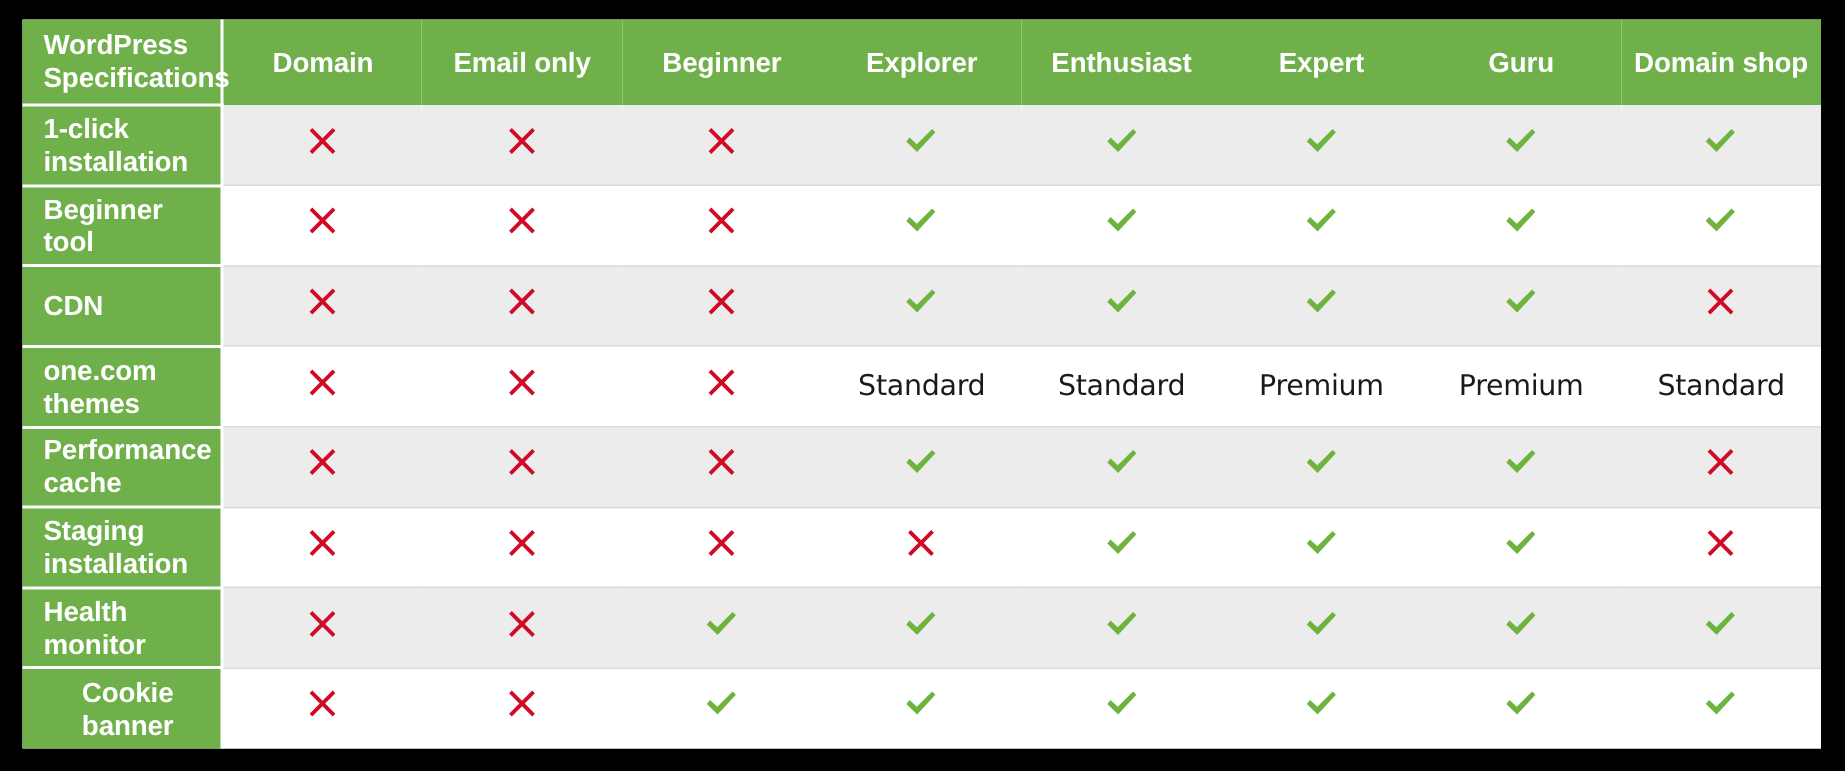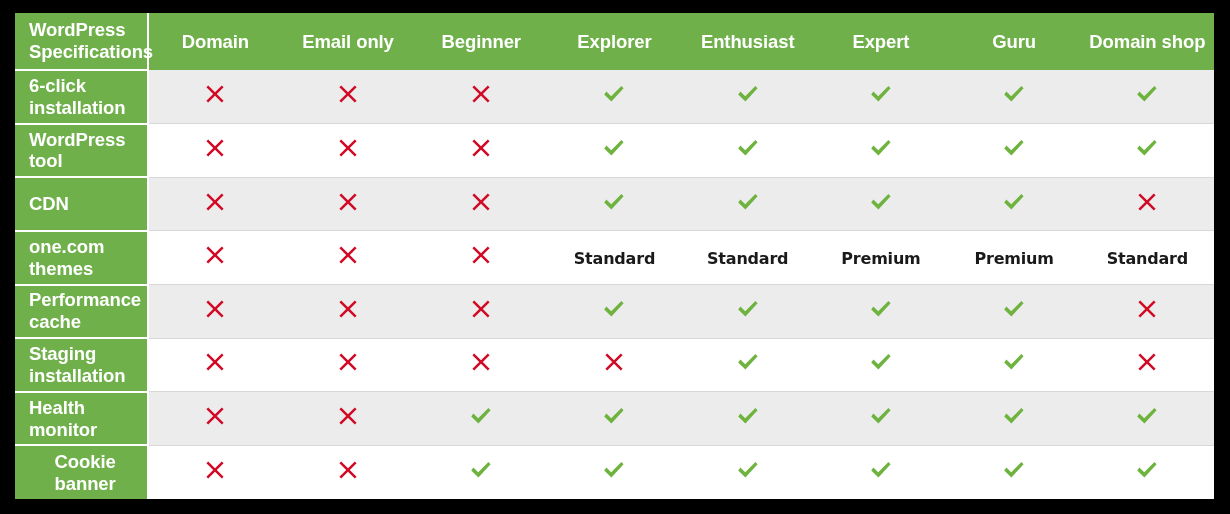--- a/index.html
+++ b/index.html
@@ -119,23 +119,23 @@
   }
   .mark.cross {
     color: #d10a26;
     font-size: 25px;
   }
   .mark.check {
     color: #6fb33f;
     font-size: 26px;
   }
   .textval {
-    font-size: 16px;
+    font-size: 19px;
     color: #1a1a1a;
-    font-weight: bold;
+    font-weight: normal;
     font-family: "DejaVu Sans", sans-serif;
     letter-spacing: -0.2px;
     text-align: center;
   }
 
   .mark svg { display: block; }
 </style>
 </head>
 <body>
 
@@ -150,21 +150,21 @@
           <th>Beginner</th>
           <th>Explorer</th>
           <th>Enthusiast</th>
           <th>Expert</th>
           <th>Guru</th>
           <th>Domain shop</th>
         </tr>
       </thead>
       <tbody id="table-body">
           <tr class="odd">
-            <td class="rowlabel">6-click installation</td>
+            <td class="rowlabel">1-click installation</td>
             <td class="cell"><span class="mark cross"><svg width="24" height="24" viewBox="0 0 24 24" aria-hidden="true">
                   <path d="M5.2 3.4 L12 10.2 L18.8 3.4 L20.6 5.2 L13.8 12 L20.6 18.8 L18.8 20.6 L12 13.8 L5.2 20.6 L3.4 18.8 L10.2 12 L3.4 5.2 Z" fill="#d10a26"></path>
                 </svg></span></td>
             <td class="cell"><span class="mark cross"><svg width="24" height="24" viewBox="0 0 24 24" aria-hidden="true">
                   <path d="M5.2 3.4 L12 10.2 L18.8 3.4 L20.6 5.2 L13.8 12 L20.6 18.8 L18.8 20.6 L12 13.8 L5.2 20.6 L3.4 18.8 L10.2 12 L3.4 5.2 Z" fill="#d10a26"></path>
                 </svg></span></td>
             <td class="cell"><span class="mark cross"><svg width="24" height="24" viewBox="0 0 24 24" aria-hidden="true">
                   <path d="M5.2 3.4 L12 10.2 L18.8 3.4 L20.6 5.2 L13.8 12 L20.6 18.8 L18.8 20.6 L12 13.8 L5.2 20.6 L3.4 18.8 L10.2 12 L3.4 5.2 Z" fill="#d10a26"></path>
                 </svg></span></td>
             <td class="cell"><span class="mark check"><svg width="26" height="26" viewBox="0 0 26 26" aria-hidden="true">
@@ -177,21 +177,21 @@
                   <path d="M3.2 13.4 L5.4 10.6 L10.2 15.2 L20.4 5.0 L22.6 7.2 L10.4 20.4 Z" fill="#6fb33f"></path>
                 </svg></span></td>
             <td class="cell"><span class="mark check"><svg width="26" height="26" viewBox="0 0 26 26" aria-hidden="true">
                   <path d="M3.2 13.4 L5.4 10.6 L10.2 15.2 L20.4 5.0 L22.6 7.2 L10.4 20.4 Z" fill="#6fb33f"></path>
                 </svg></span></td>
             <td class="cell"><span class="mark check"><svg width="26" height="26" viewBox="0 0 26 26" aria-hidden="true">
                   <path d="M3.2 13.4 L5.4 10.6 L10.2 15.2 L20.4 5.0 L22.6 7.2 L10.4 20.4 Z" fill="#6fb33f"></path>
                 </svg></span></td>
           </tr>
           <tr class="even">
-            <td class="rowlabel">WordPress tool</td>
+            <td class="rowlabel">Beginner tool</td>
             <td class="cell"><span class="mark cross"><svg width="24" height="24" viewBox="0 0 24 24" aria-hidden="true">
                   <path d="M5.2 3.4 L12 10.2 L18.8 3.4 L20.6 5.2 L13.8 12 L20.6 18.8 L18.8 20.6 L12 13.8 L5.2 20.6 L3.4 18.8 L10.2 12 L3.4 5.2 Z" fill="#d10a26"></path>
                 </svg></span></td>
             <td class="cell"><span class="mark cross"><svg width="24" height="24" viewBox="0 0 24 24" aria-hidden="true">
                   <path d="M5.2 3.4 L12 10.2 L18.8 3.4 L20.6 5.2 L13.8 12 L20.6 18.8 L18.8 20.6 L12 13.8 L5.2 20.6 L3.4 18.8 L10.2 12 L3.4 5.2 Z" fill="#d10a26"></path>
                 </svg></span></td>
             <td class="cell"><span class="mark cross"><svg width="24" height="24" viewBox="0 0 24 24" aria-hidden="true">
                   <path d="M5.2 3.4 L12 10.2 L18.8 3.4 L20.6 5.2 L13.8 12 L20.6 18.8 L18.8 20.6 L12 13.8 L5.2 20.6 L3.4 18.8 L10.2 12 L3.4 5.2 Z" fill="#d10a26"></path>
                 </svg></span></td>
             <td class="cell"><span class="mark check"><svg width="26" height="26" viewBox="0 0 26 26" aria-hidden="true">

